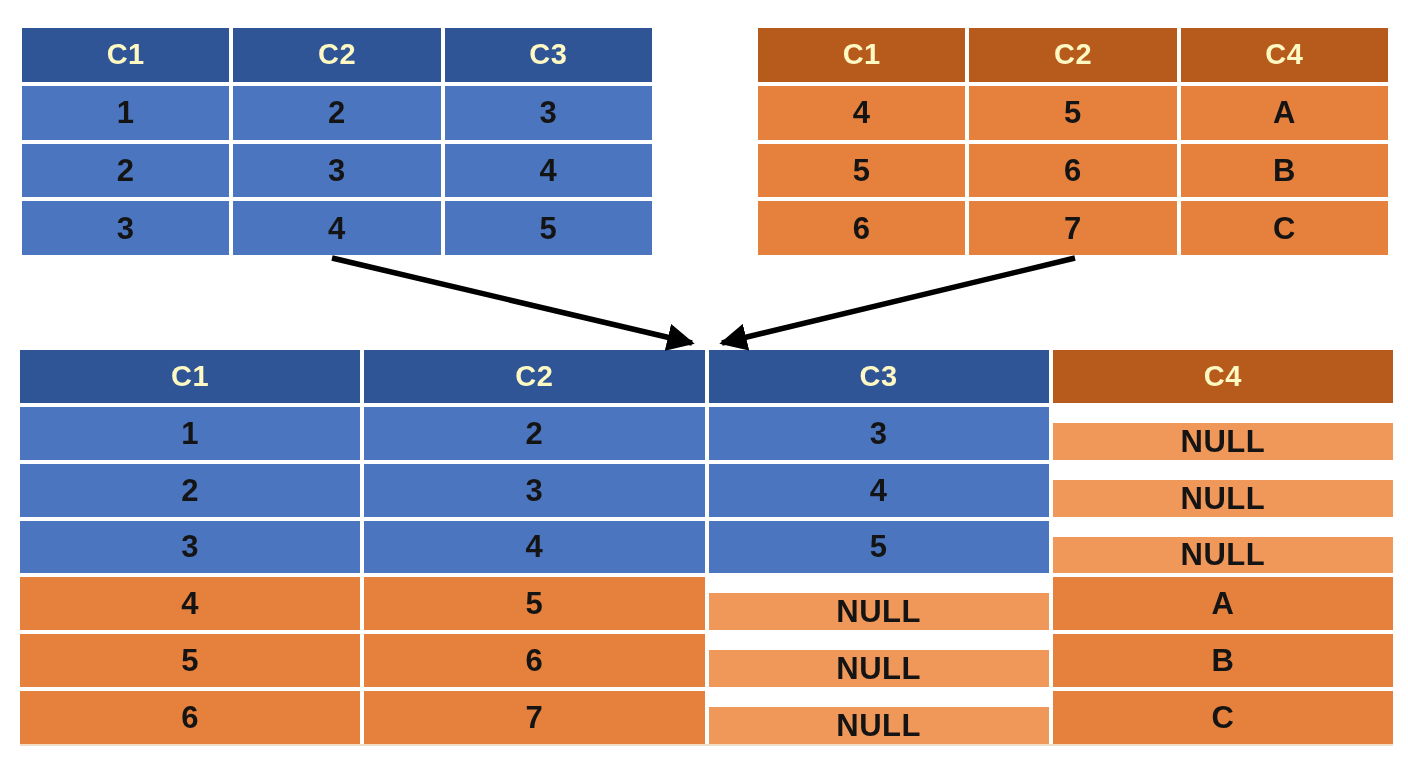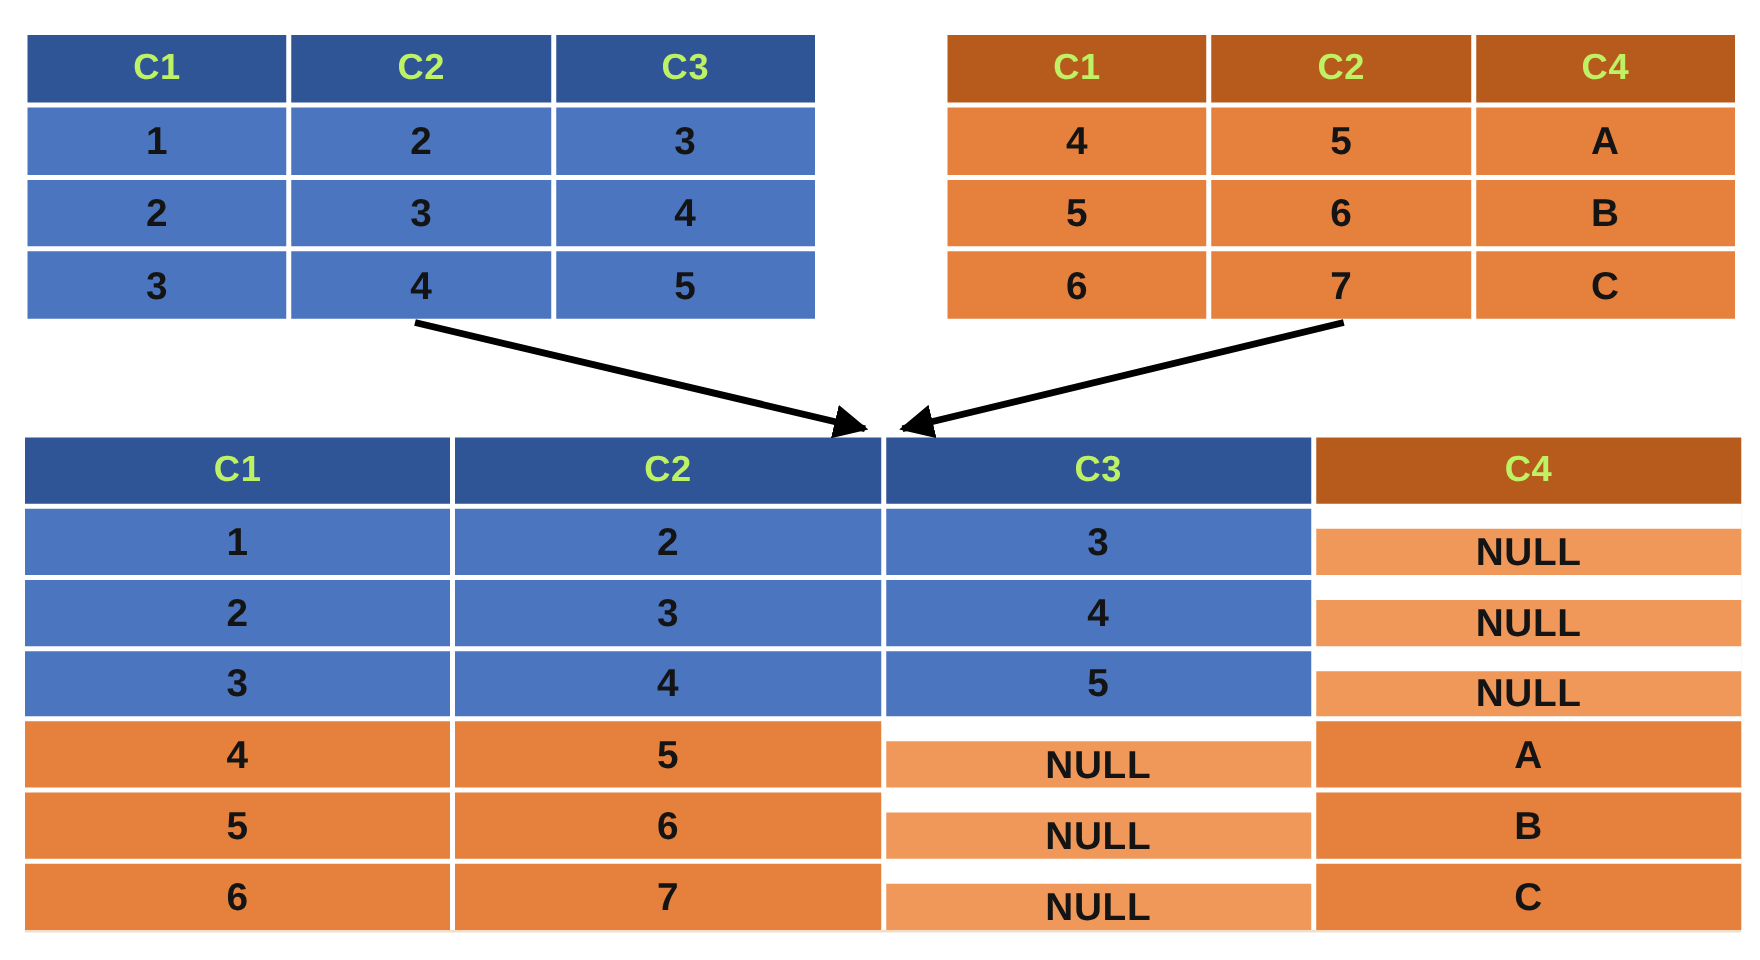--- a/index.html
+++ b/index.html
@@ -25,21 +25,21 @@
     display: flex;
     align-items: center;
     justify-content: center;
     font-size: 31px;
     font-weight: 600;
     color: #141414;
     line-height: 1;
     letter-spacing: 0.5px;
   }
   .cell.header {
-    color: #bef264;
+    color: #fef9c3;
     font-weight: 700;
     font-size: 29px;
   }
   .h-blue   { background: var(--blue-header); }
   .h-orange { background: var(--orange-header); }
   .c-blue   { background: var(--blue-row); }
   .c-orange { background: var(--orange-row); }
   .c-null   { background: var(--orange-null); margin-top: 16px; }
   .arrows {
     position: absolute;

